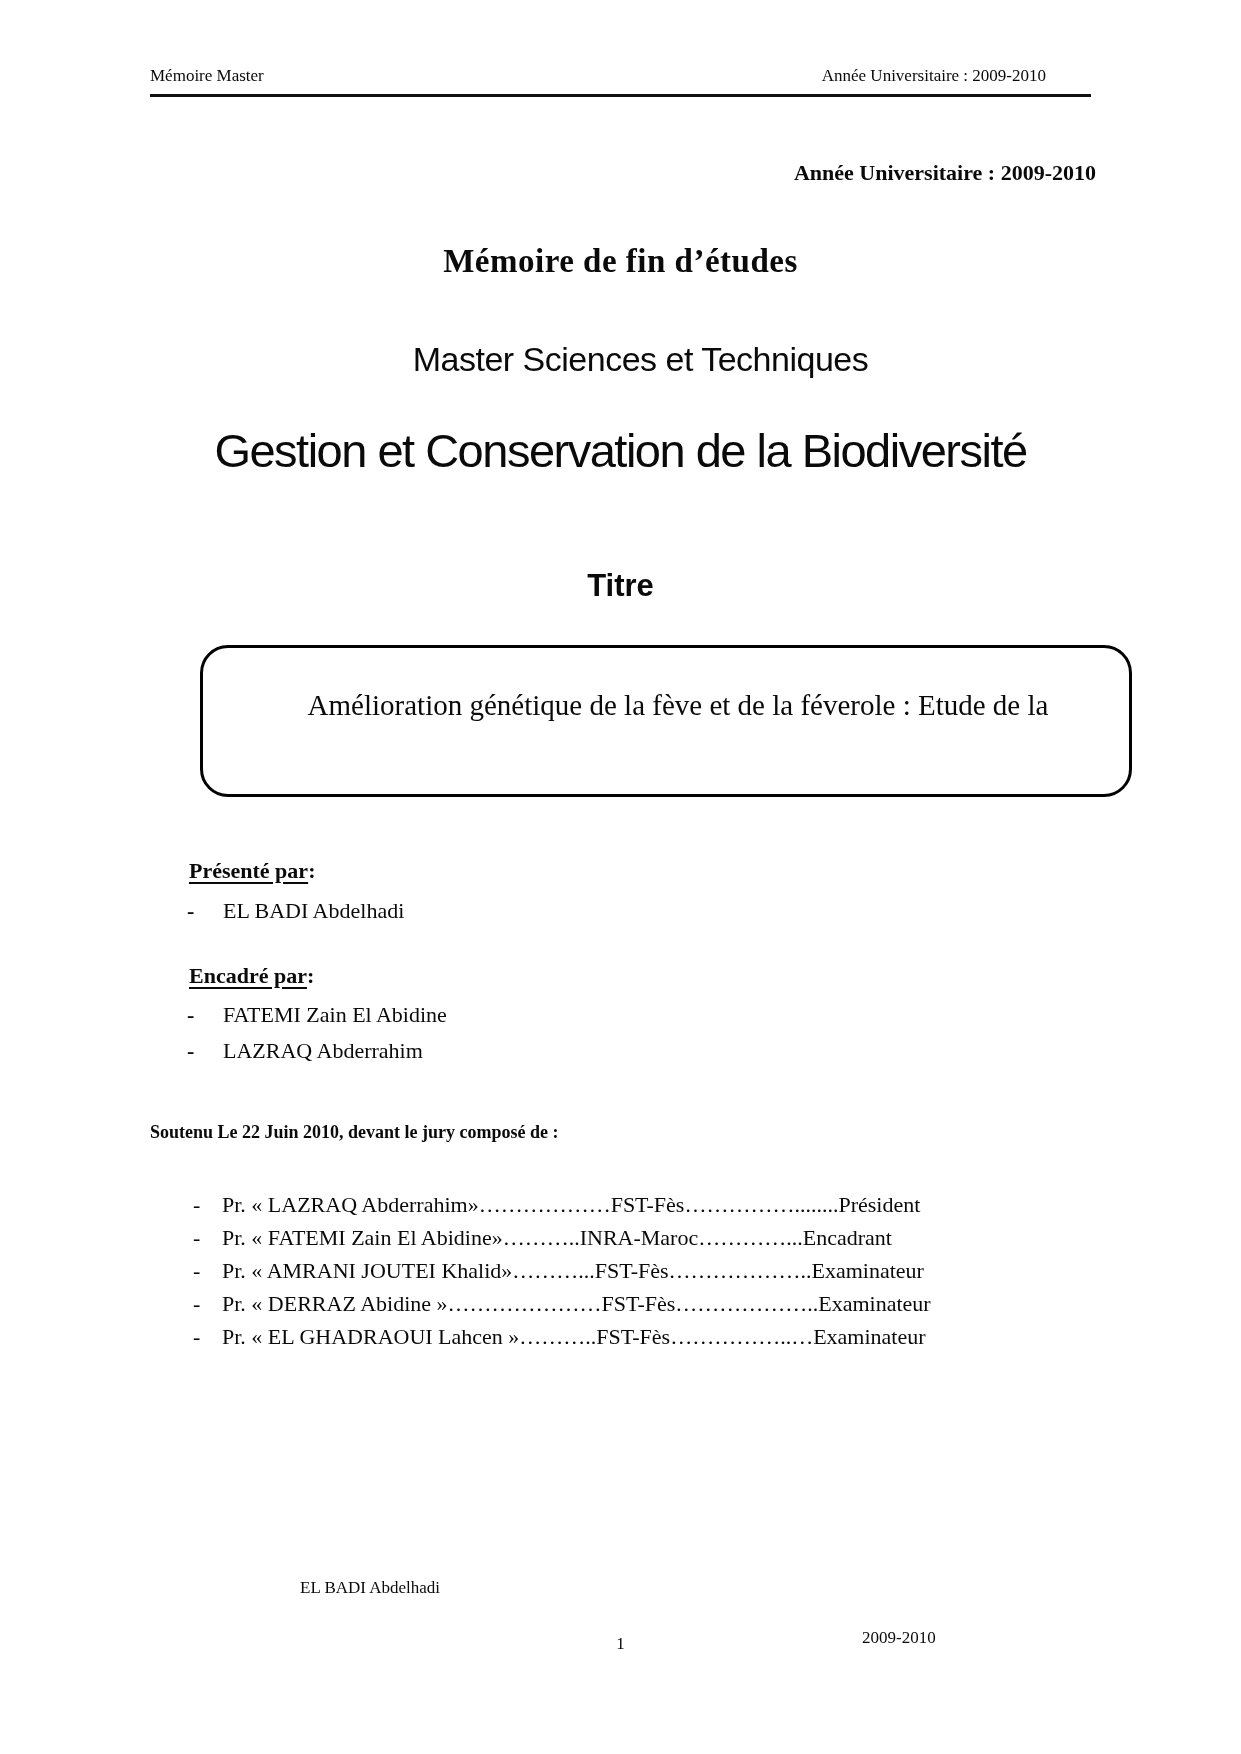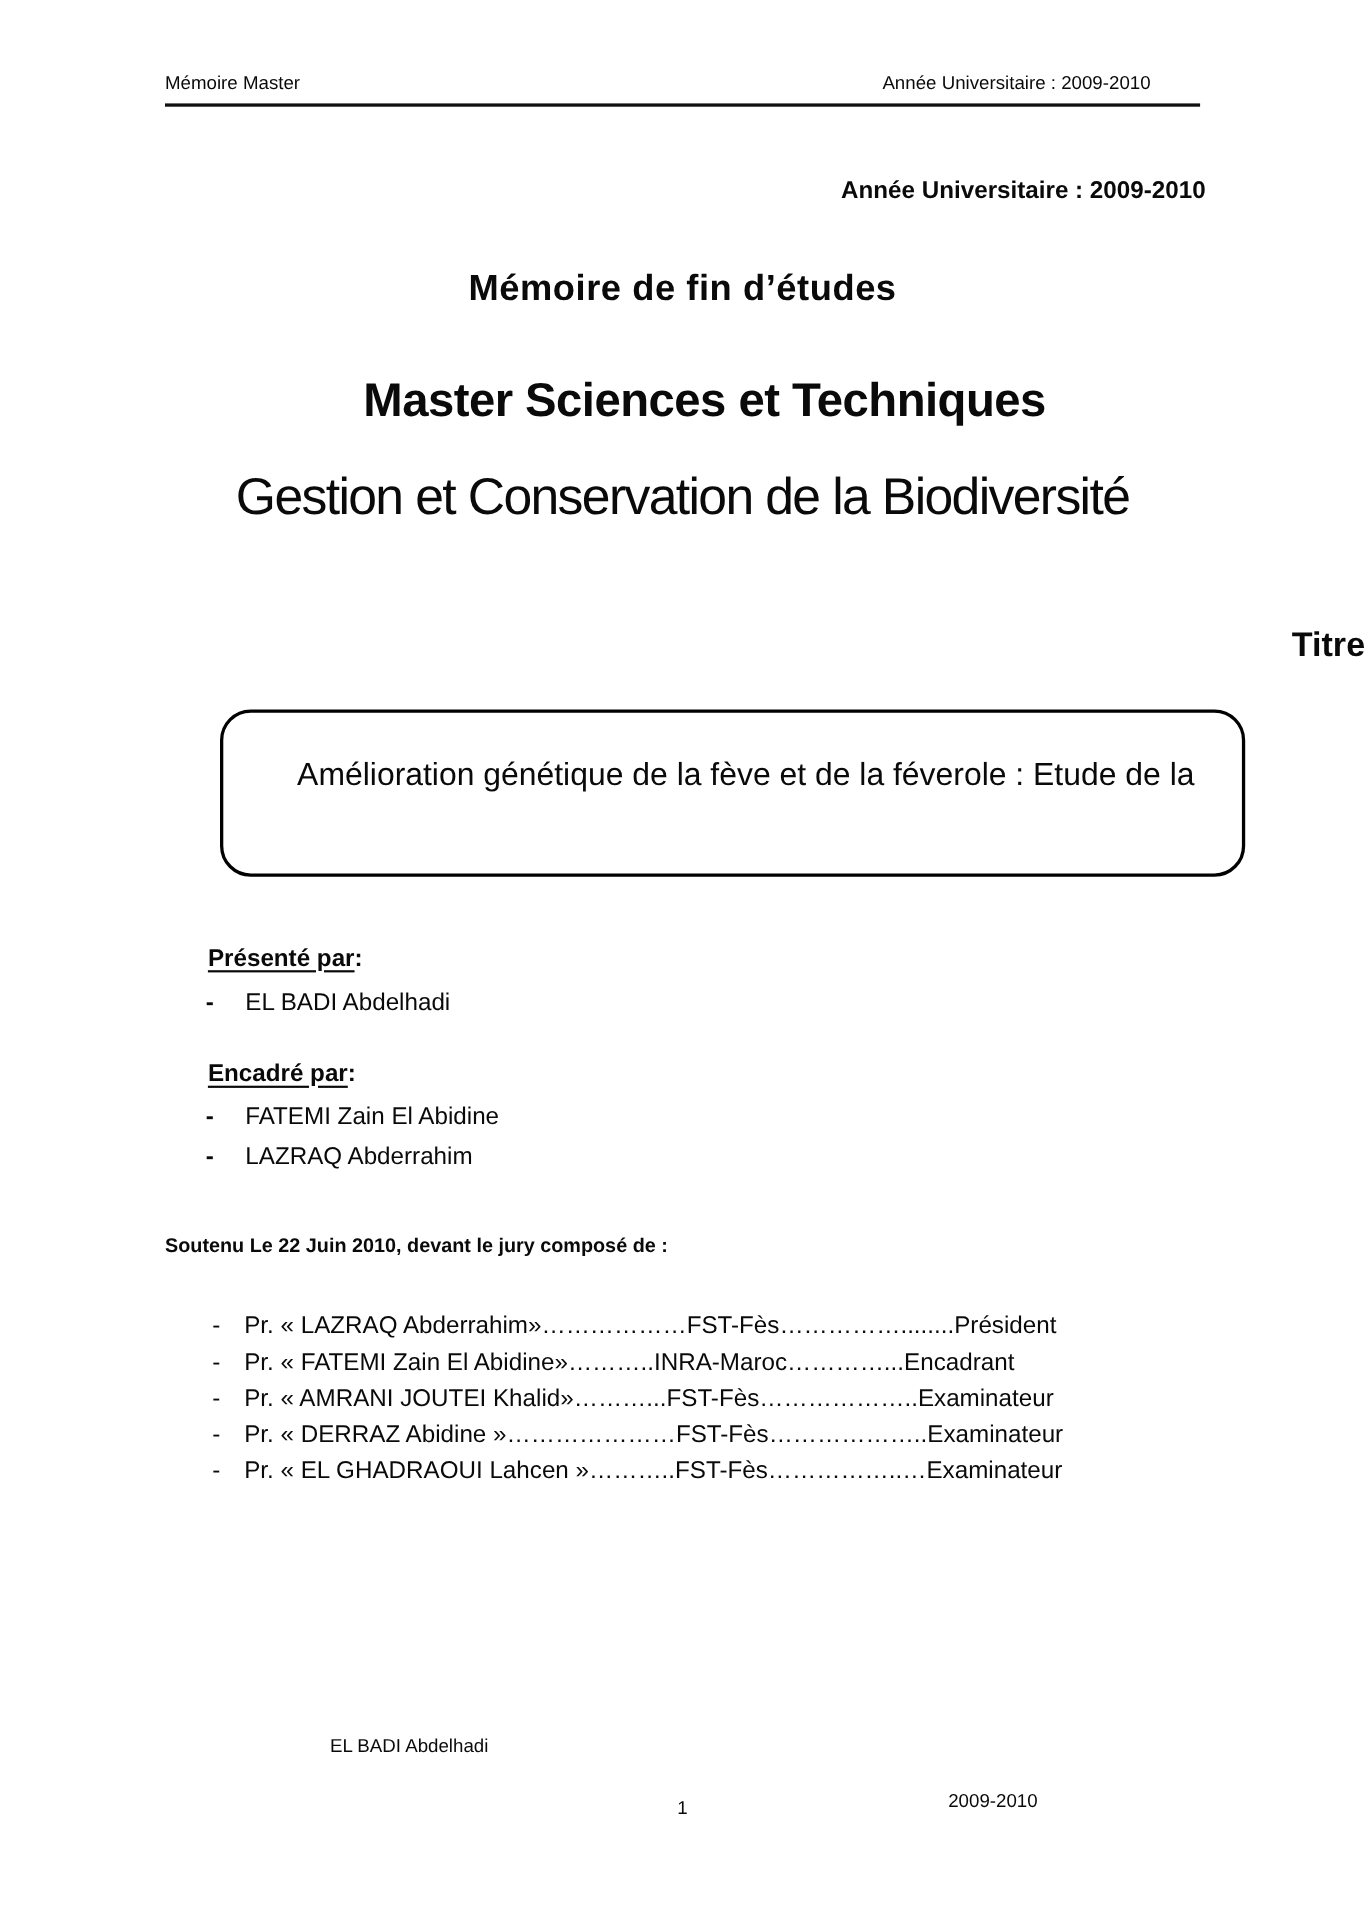--- a/index.html
+++ b/index.html
@@ -8,52 +8,52 @@
     position: relative;
     width: 1241px;
     height: 1754px;
     background: #ffffff;
     margin: 0 auto;
     color: #0a0a0a;
     font-family: "Liberation Serif", serif;
     overflow: hidden;
   }
   .abs { position: absolute; }
-  .serif  { font-family: Liberation Sans, sans-serif; }
+  .serif  { font-family: Liberation Serif, serif; }
   .sans   { font-family: "Liberation Sans", sans-serif; }
   .center { left: 0; width: 100%; text-align: center; }
 
   .header-text { font-size: 17px; }
   .header-rule {
     left: 150px; top: 94px;
     width: 941px; height: 3px;
     background: #111;
   }
   .academic-year {
     font-size: 22px; font-weight: bold;
   }
   .doc-type {
     top: 243px;
     font-size: 33px; font-weight: bold;
     letter-spacing: 0.5px;
   }
   .program {
     top: 340px;
-    font-size: 43px; font-weight: bold;
+    font-size: 34px; font-weight: normal;
     letter-spacing: -0.5px;
     padding-left: 40px;
   }
   .degree {
     top: 423px;
     font-size: 47px; font-weight: normal;
     letter-spacing: -1.5px;
   }
   .titre-label {
     top: 568px;
-    font-size: 31px; font-weight: bold; text-align: right;
+    font-size: 31px; font-weight: bold;
   }
   .title-box {
     left: 200px; top: 645px;
     width: 932px; height: 152px;
     border: 3px solid #000;
     border-radius: 28px;
     padding-top: 38px;
     text-align: center;
     font-size: 29px;
     line-height: 38px;

